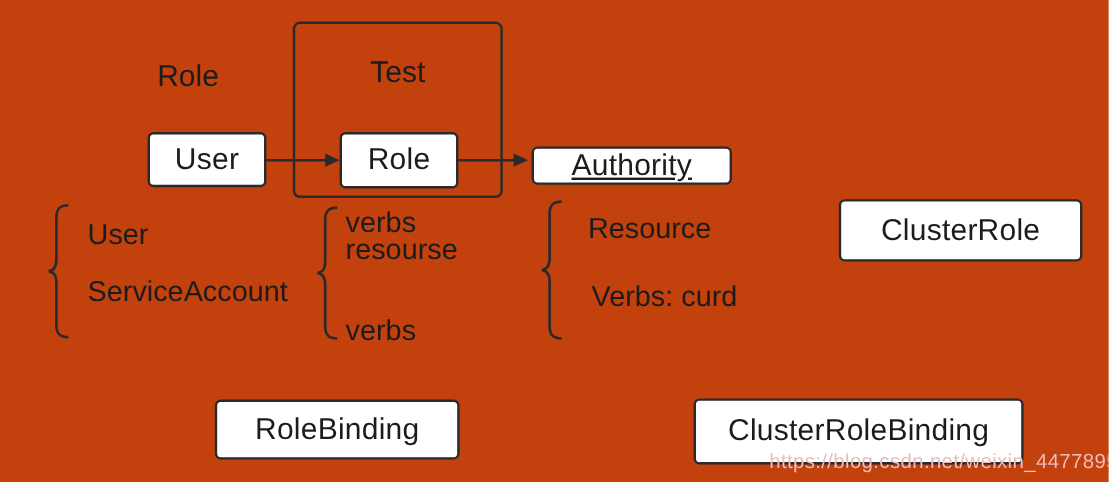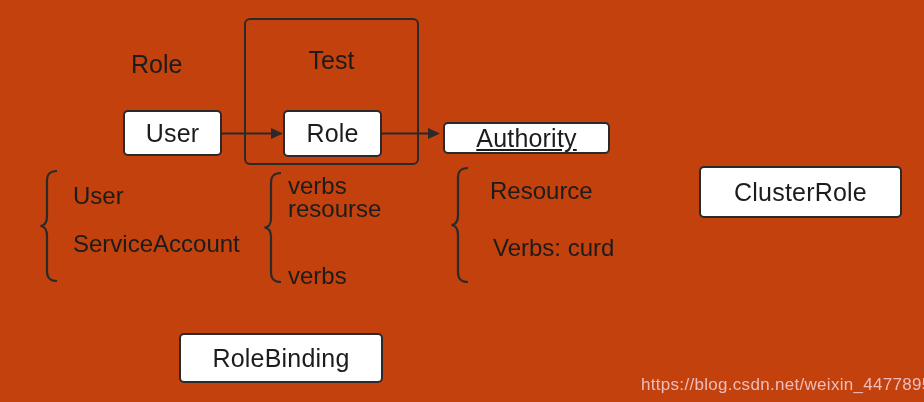--- a/index.html
+++ b/index.html
@@ -113,20 +113,23 @@
   </div>
 
   <div class="box" style="left:674px; top:166px; width:203px; height:52px;margin-left:25px;">
     <span>ClusterRole</span>
   </div>
 
   <div class="box" style="left:179px; top:333px; width:204px; height:50px;">
     <span>RoleBinding</span>
   </div>
 
+  <div class="box" style="left:578px; top:332px; width:275px; height:55px;">
+    <span>ClusterRoleBinding</span>
+  </div>
 
   <div class="list-item" style="left:73px; top:184px;">User</div>
   <div class="list-item" style="left:73px; top:232px;">ServiceAccount</div>
 
   <div class="list-item" style="left:288px; top:174px;">verbs</div>
   <div class="list-item" style="left:288px; top:197px;">resourse</div>
   <div class="list-item" style="left:288px; top:264px;text-align:right;">verbs</div>
 
   <div class="list-item" style="left:490px; top:179px;">Resource</div>
   <div class="list-item" style="left:493px; top:236px;">Verbs: curd</div>

